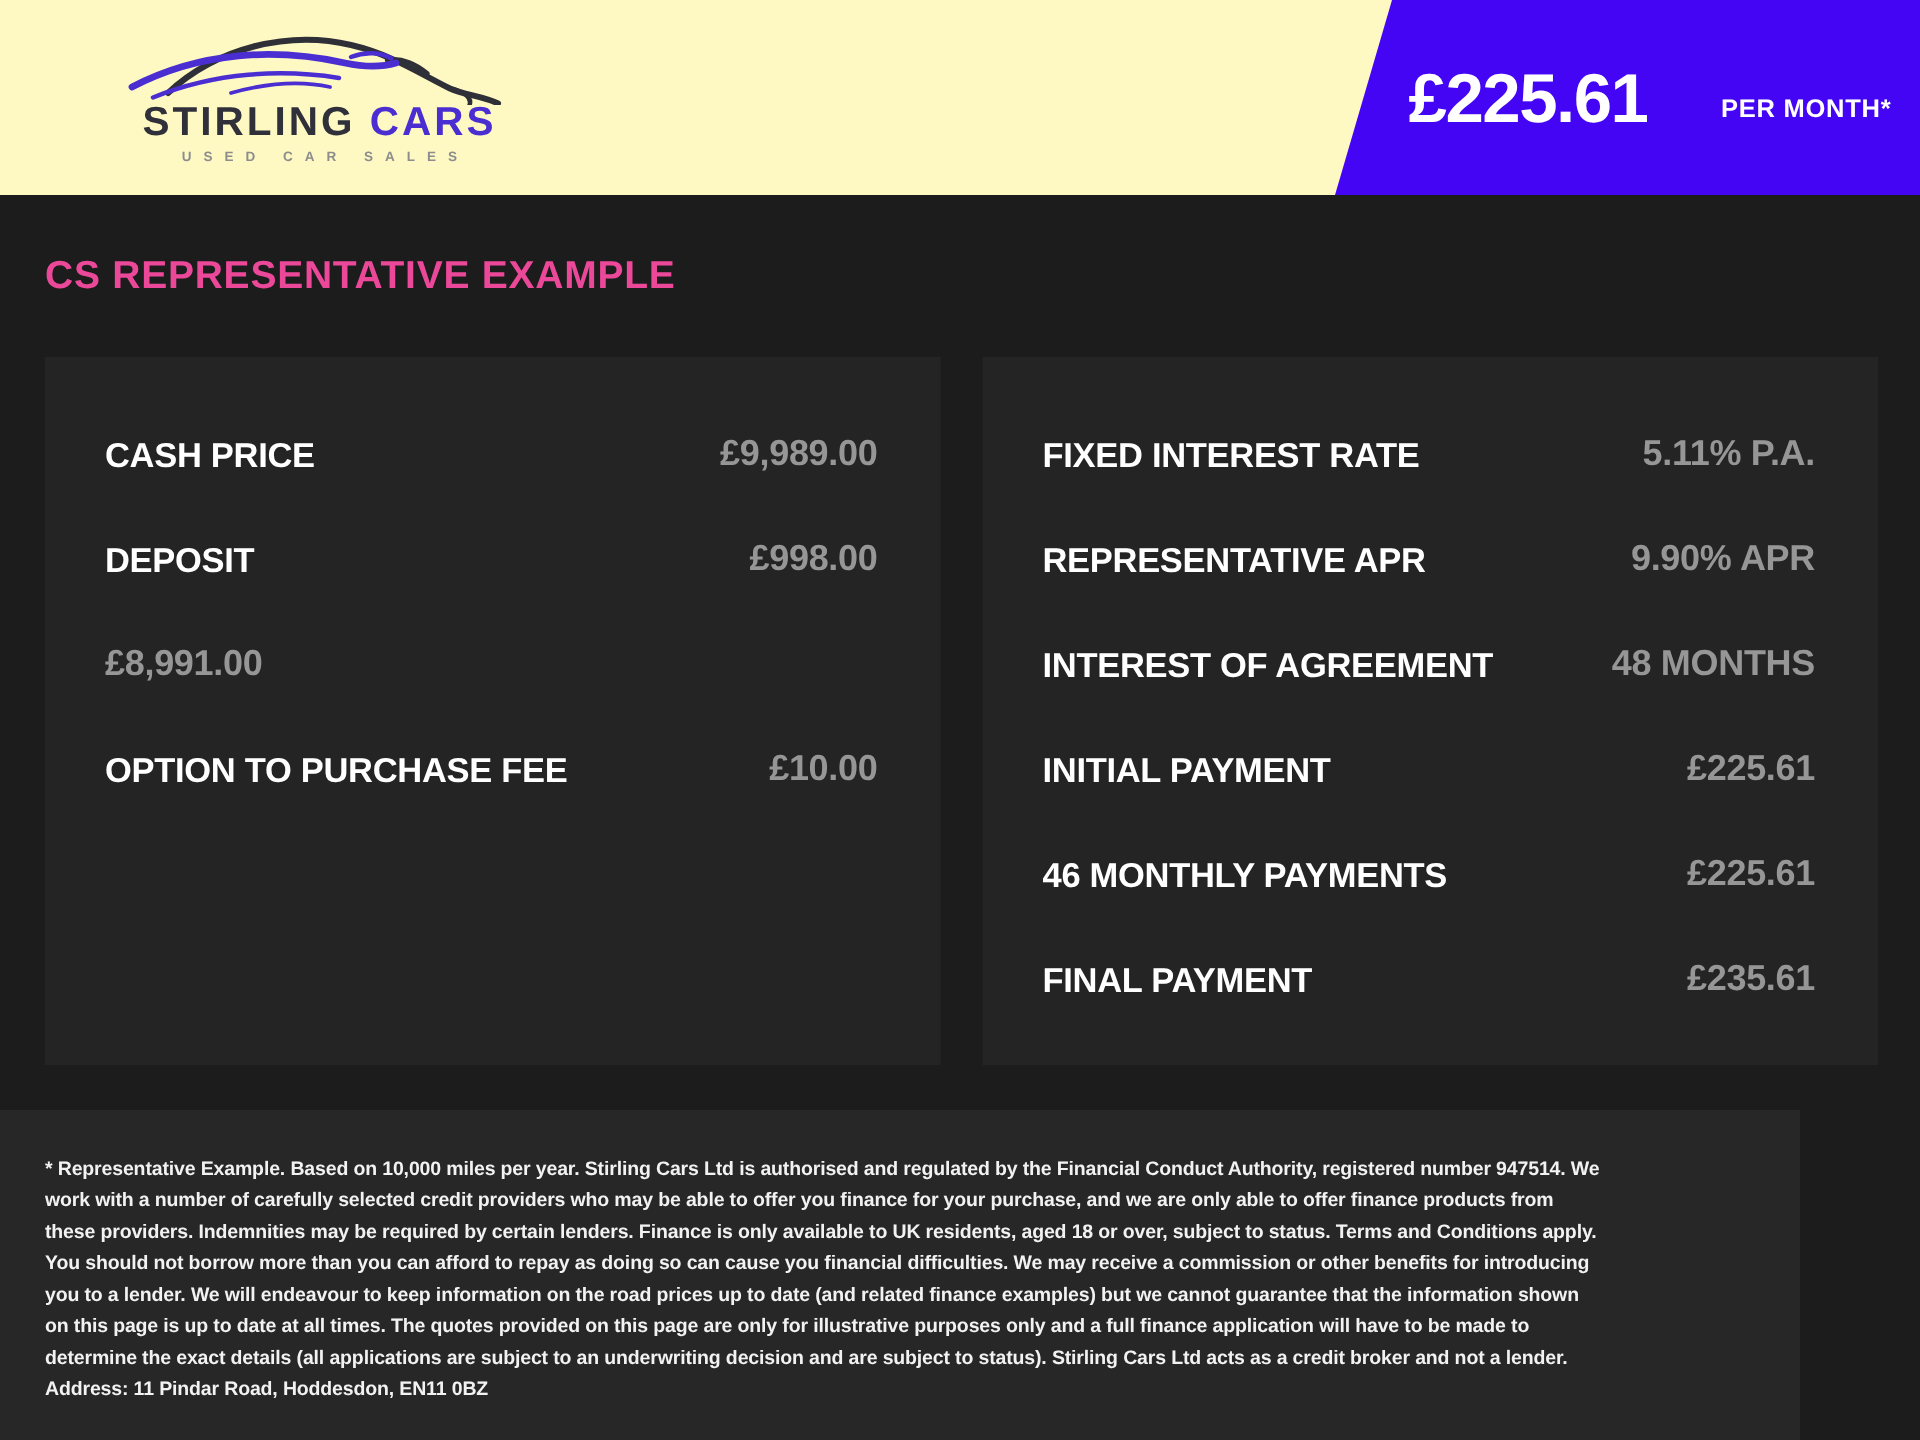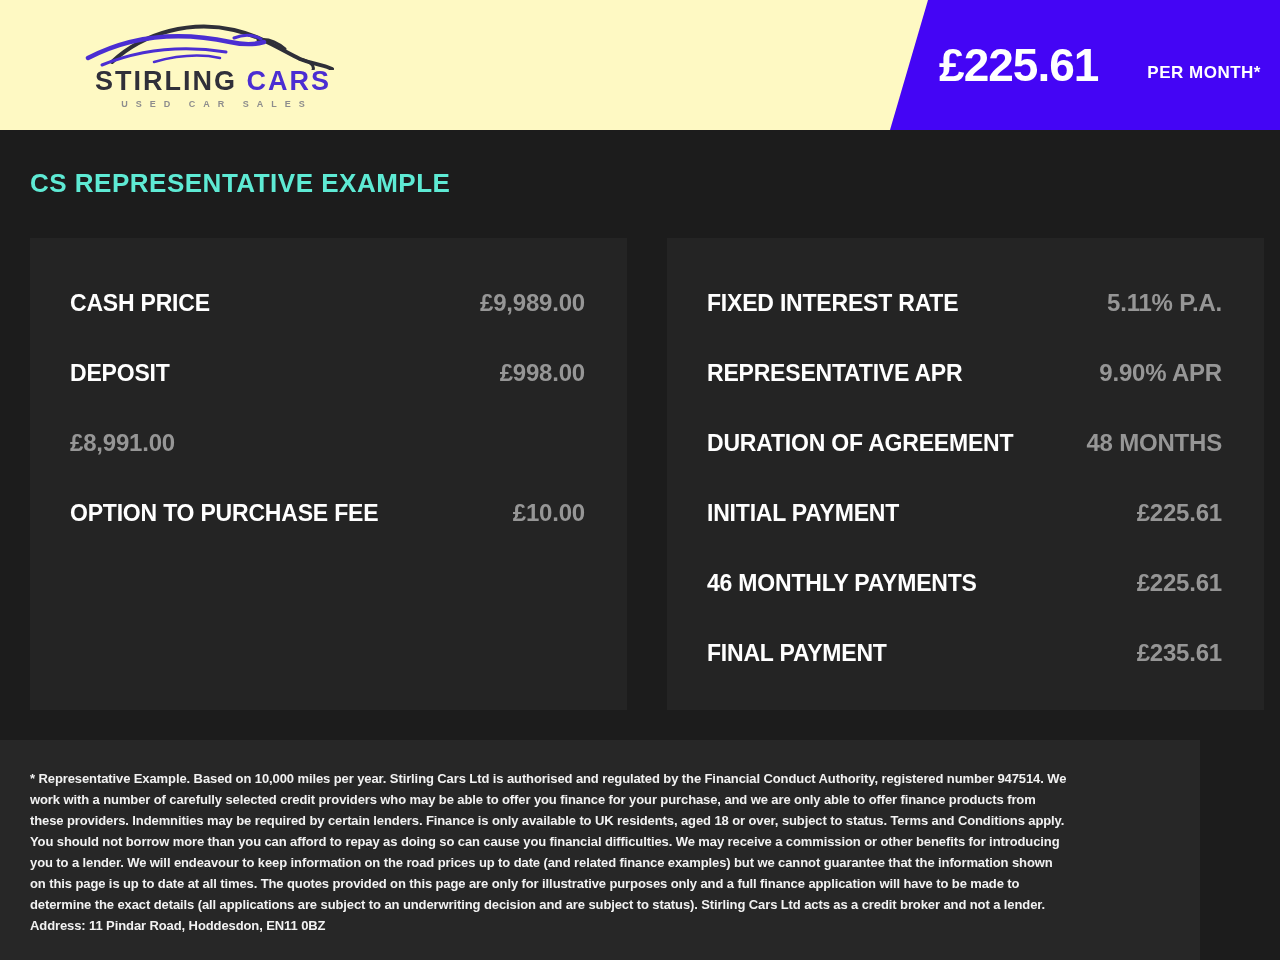--- a/index.html
+++ b/index.html
@@ -40,24 +40,24 @@
     clip-path: polygon(38px 0, 100% 0, 100% 100%, 0 100%);
     display: flex; align-items: center; justify-content: center;
     gap: 18px; padding-left: 30px; color: #ffffff;
   }
   .ribbon-amount { font-size: 46px; letter-spacing: -1px; }
   .ribbon-per { font-size: 17px; letter-spacing: 0.5px; margin-top: 16px; padding-left: 31px; }
 
   
   .main { padding: 38px 30px 0 30px; }
   .page-title {
-    color: #5eead4; font-size: 26px; letter-spacing: 0.5px;
+    color: #ec4899; font-size: 26px; letter-spacing: 0.5px;
     line-height: 30px; margin-bottom: 40px;
   }
-  .panels { display: flex; gap: 40px; }
+  .panels { display: flex; gap: 28px; }
   .panel {
     background: #242424;
     flex: 0 0 597px; height: 472px;
     padding: 30px 42px 0 40px;
   }
   .finance-row {
     height: 70px;
     display: flex; justify-content: space-between; align-items: center;
   }
   .row-label {
@@ -132,21 +132,21 @@
     <section class="panel">
         <div class="finance-row">
           <span class="row-label">FIXED INTEREST RATE</span>
           <span class="row-value">5.11% P.A.</span>
         </div>
         <div class="finance-row">
           <span class="row-label">REPRESENTATIVE APR</span>
           <span class="row-value">9.90% APR</span>
         </div>
         <div class="finance-row">
-          <span class="row-label">DURATION OF AGREEMENT</span>
+          <span class="row-label">INTEREST OF AGREEMENT</span>
           <span class="row-value">48 MONTHS</span>
         </div>
         <div class="finance-row">
           <span class="row-label">INITIAL PAYMENT</span>
           <span class="row-value">£225.61</span>
         </div>
         <div class="finance-row">
           <span class="row-label">46 MONTHLY PAYMENTS</span>
           <span class="row-value">£225.61</span>
         </div>

